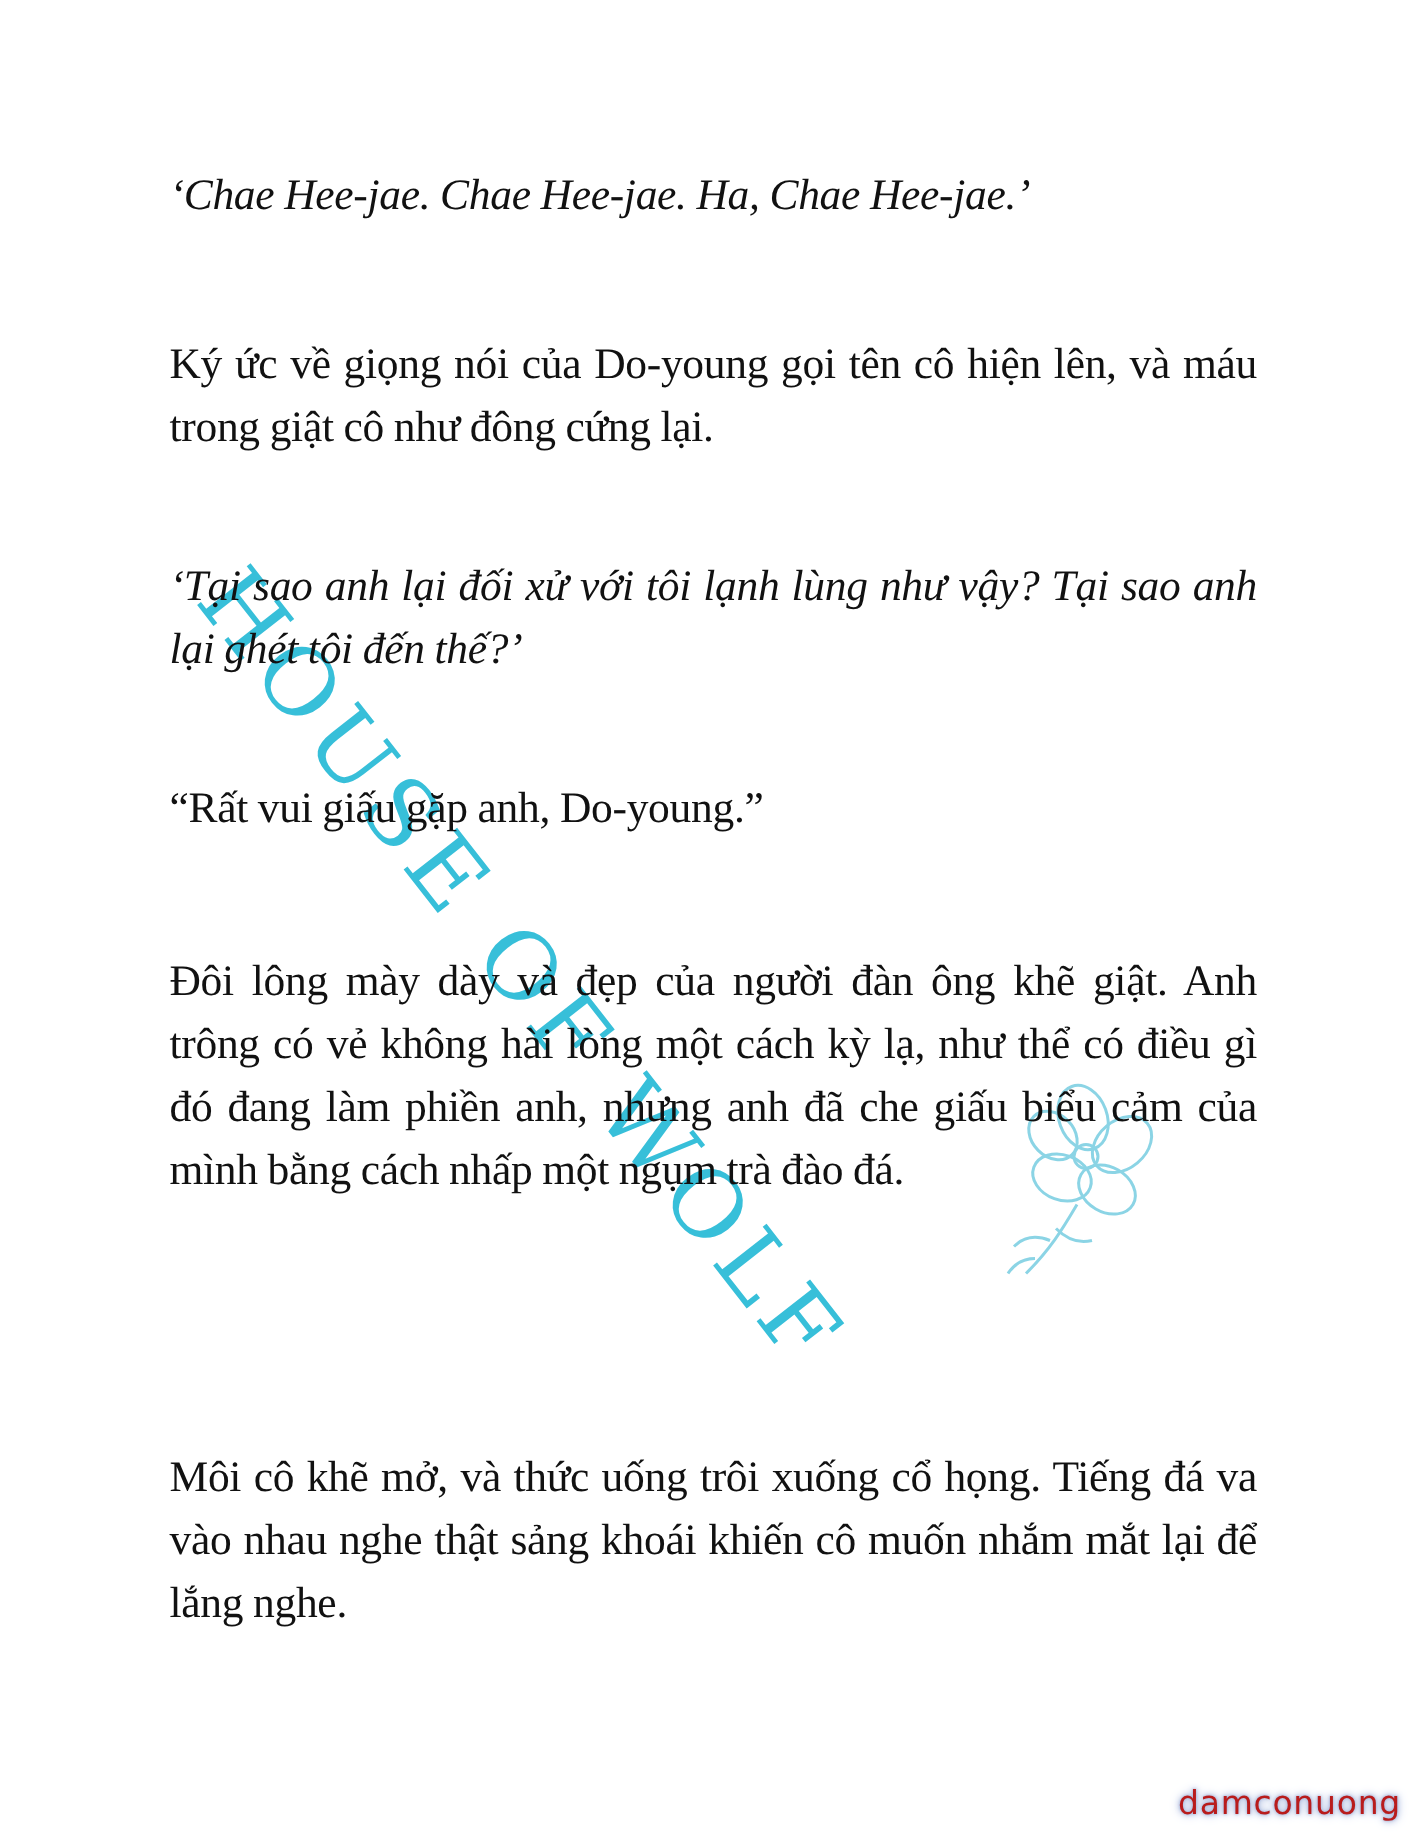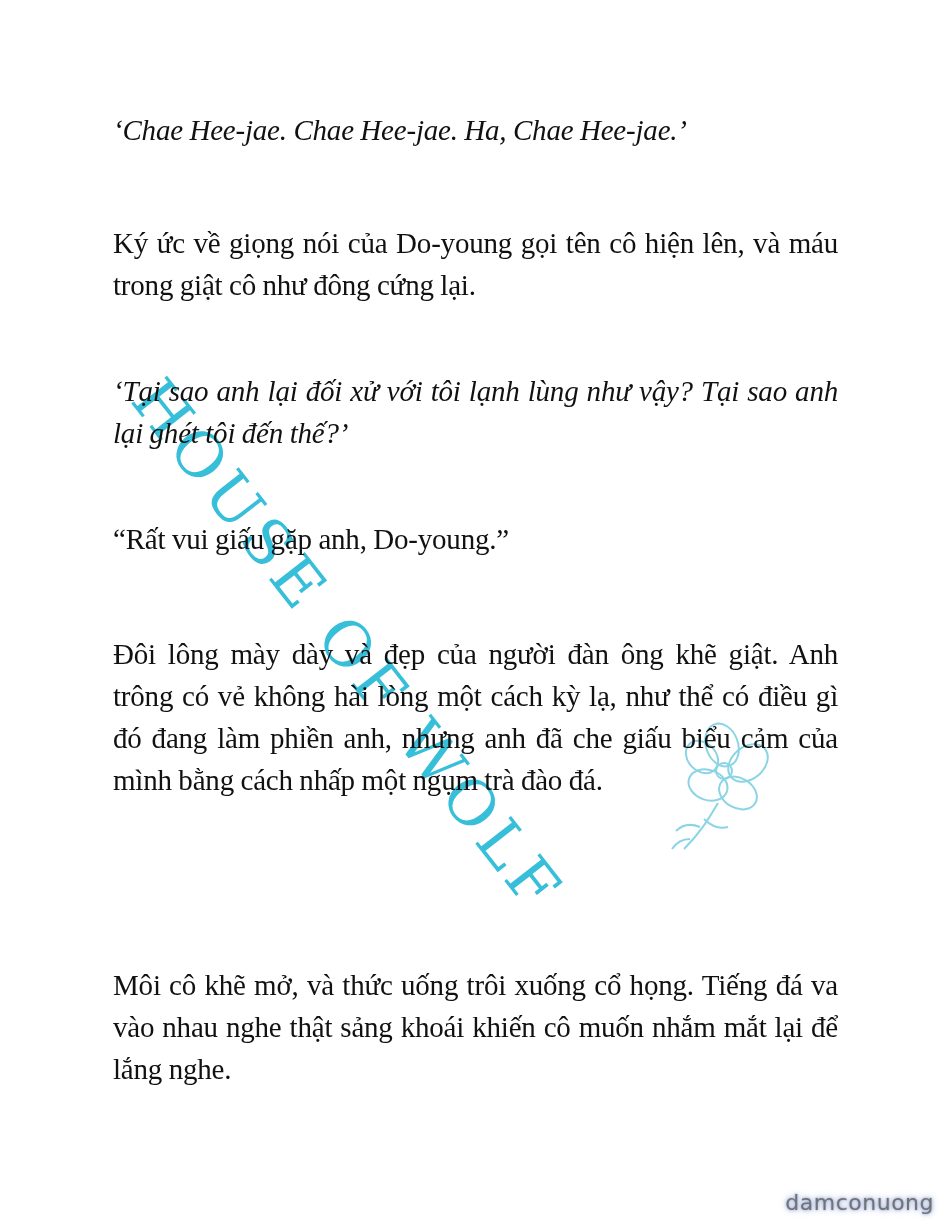--- a/index.html
+++ b/index.html
@@ -75,21 +75,21 @@
       height: 140px;
       opacity: 0.6;
     }
     .site-mark {
       position: absolute;
       right: 16px;
       bottom: 14px;
       font-family: "DejaVu Sans", sans-serif;
       font-size: 22px;
       letter-spacing: 0.5px;
-      color: #737373;
+      color: #b91c1c;
       text-shadow: 0 0 4px #9fb0d8, 0 0 8px #b8c4e6, 0 0 2px #8fa0cc;
     }
   </style>
 </head>
 <body>
 
 <div class="page">
 
   <div class="watermark">
     <div class="wm-text">HOUSE OF WOLF</div>

